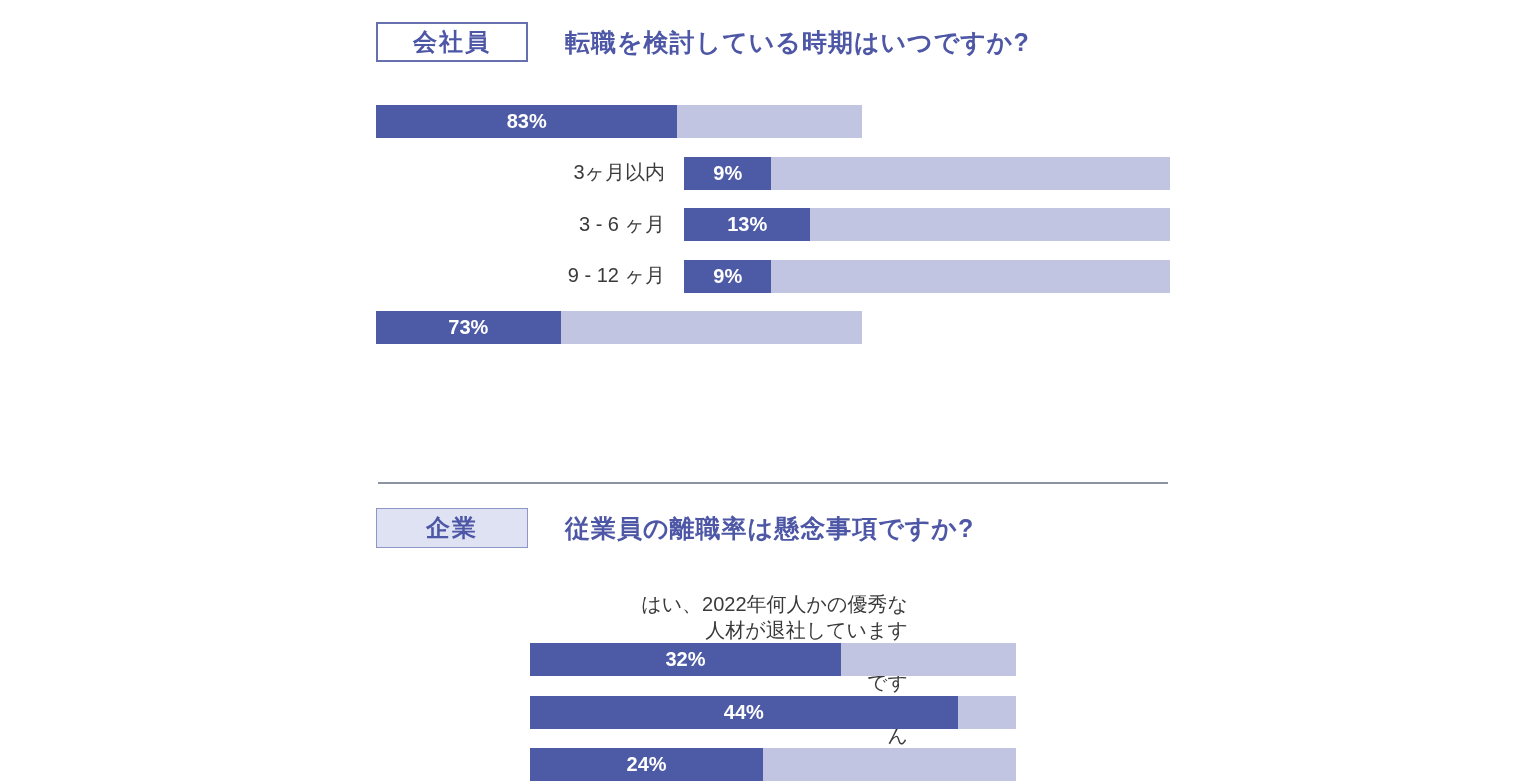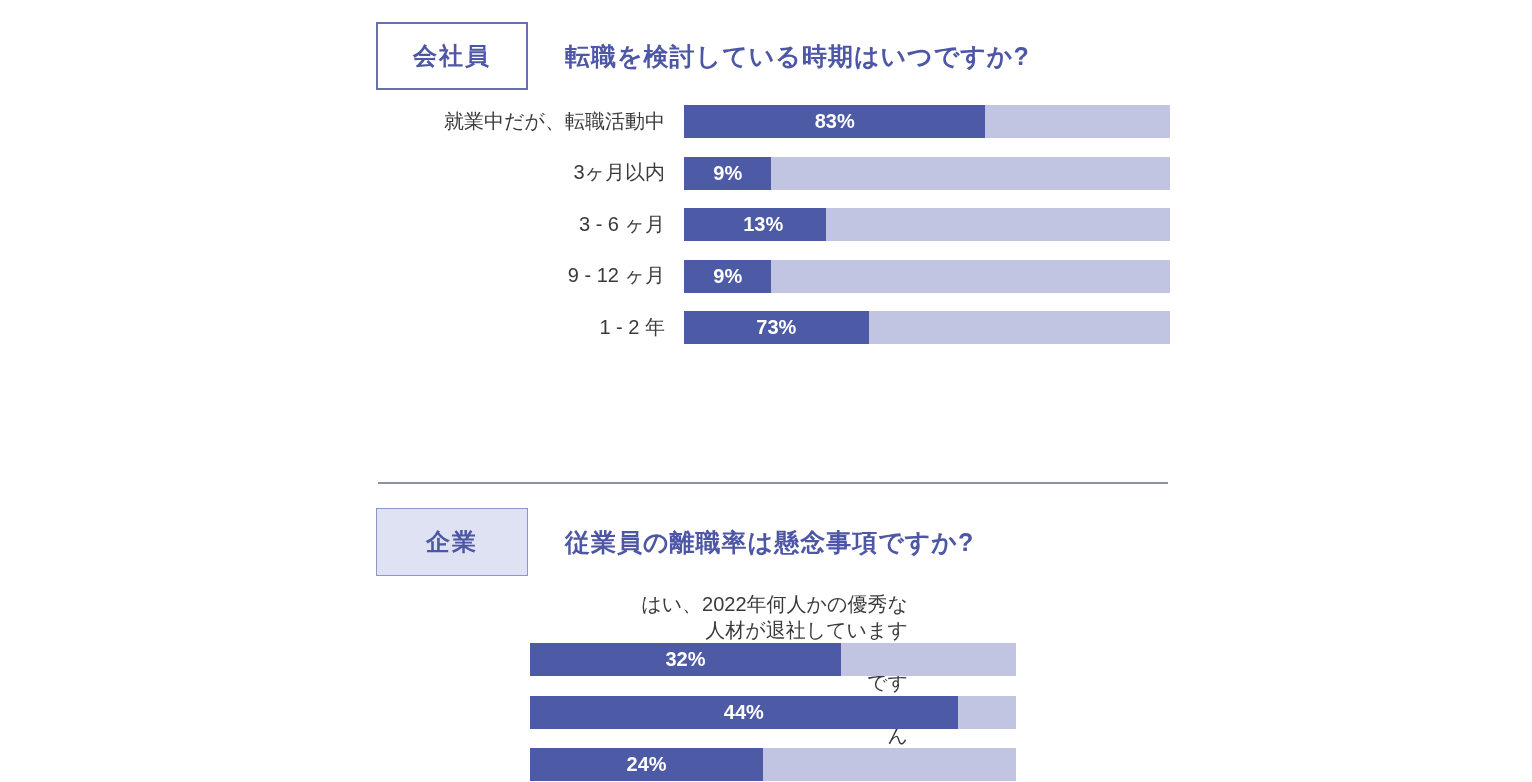--- a/index.html
+++ b/index.html
@@ -1,20 +1,20 @@
 <!DOCTYPE html>
 <html style="--fill: #4d5aa6; --track: #c1c5e2; --title: #4d57a6; --label: #3a3a3a; --percent: #ffffff; --divider: #8e93a3; --badge1_bg: #ffffff; --badge1_border: #6670af; --badge2_bg: #dfe2f2; --badge2_border: #8d96c4;"><head>
 <meta charset="utf-8">
 <style>
   html,body{margin:0;padding:0;background:#ffffff;}
   body{font-family:"Liberation Sans","DejaVu Sans",sans-serif;}
   .canvas{position:relative;width:1532px;height:782px;background:#ffffff;overflow:hidden;}
 
   .header{position:absolute;left:376px;display:flex;align-items:center;}
-  .badge{width:152px;height:68px;display:flex;align-items:center;justify-content:center;
+  .badge{width:152px;height:40px;display:flex;align-items:center;justify-content:center;
          font-size:24px;font-weight:bold;color:var(--title,#4d57a6);letter-spacing:2px;box-sizing:border-box;}
   .badge-outline{background:var(--badge1_bg,#ffffff);border:2px solid var(--badge1_border,#6670af);}
   .badge-filled{background:var(--badge2_bg,#dfe2f2);border:1px solid var(--badge2_border,#8d96c4);}
   .title{margin:0 0 0 37px;font-size:25px;font-weight:bold;color:var(--title,#4d57a6);letter-spacing:1px;}
 
   .chart{position:absolute;left:376px;width:794px;}
   .row{display:flex;align-items:center;height:33px;margin-bottom:18.5px;}
   .chart2 .row{margin-bottom:19.5px;flex-direction:column;}
   .row:last-child{margin-bottom:0;}
   .cat{width:289px;padding-right:19px;text-align:right;font-size:20px;color:var(--label,#3a3a3a);
@@ -31,53 +31,51 @@
 
 <div class="canvas">
 
   <div class="header" style="top:22px;">
     <div class="badge badge-outline">会社員</div>
     <h2 class="title">転職を検討している時期はいつですか?</h2>
   </div>
 
   <div class="chart" style="top:105px;">
       <div class="row">
-        <div class="cat">就業中だが、転職活動中</div>
         <div class="track">
           <div class="fill" style="width: 62%;">
             <span class="pct">83%</span>
           </div>
         </div>
       </div>
       <div class="row">
         <div class="cat">3ヶ月以内</div>
         <div class="track">
           <div class="fill" style="width: 18%;">
             <span class="pct">9%</span>
           </div>
         </div>
       </div>
       <div class="row">
         <div class="cat">3 - 6 ヶ月</div>
         <div class="track">
-          <div class="fill" style="width: 26%; padding-left: 16px;">
+          <div class="fill" style="width: 26%;">
             <span class="pct">13%</span>
           </div>
         </div>
       </div>
       <div class="row">
         <div class="cat">9 - 12 ヶ月</div>
         <div class="track">
           <div class="fill" style="width: 18%;">
             <span class="pct">9%</span>
           </div>
         </div>
       </div>
       <div class="row">
-        <div class="cat">1 - 2 年</div>
         <div class="track">
           <div class="fill" style="width: 38%;">
             <span class="pct">73%</span>
           </div>
         </div>
       </div>
     </div>
 
   <div class="divider"></div>
 

